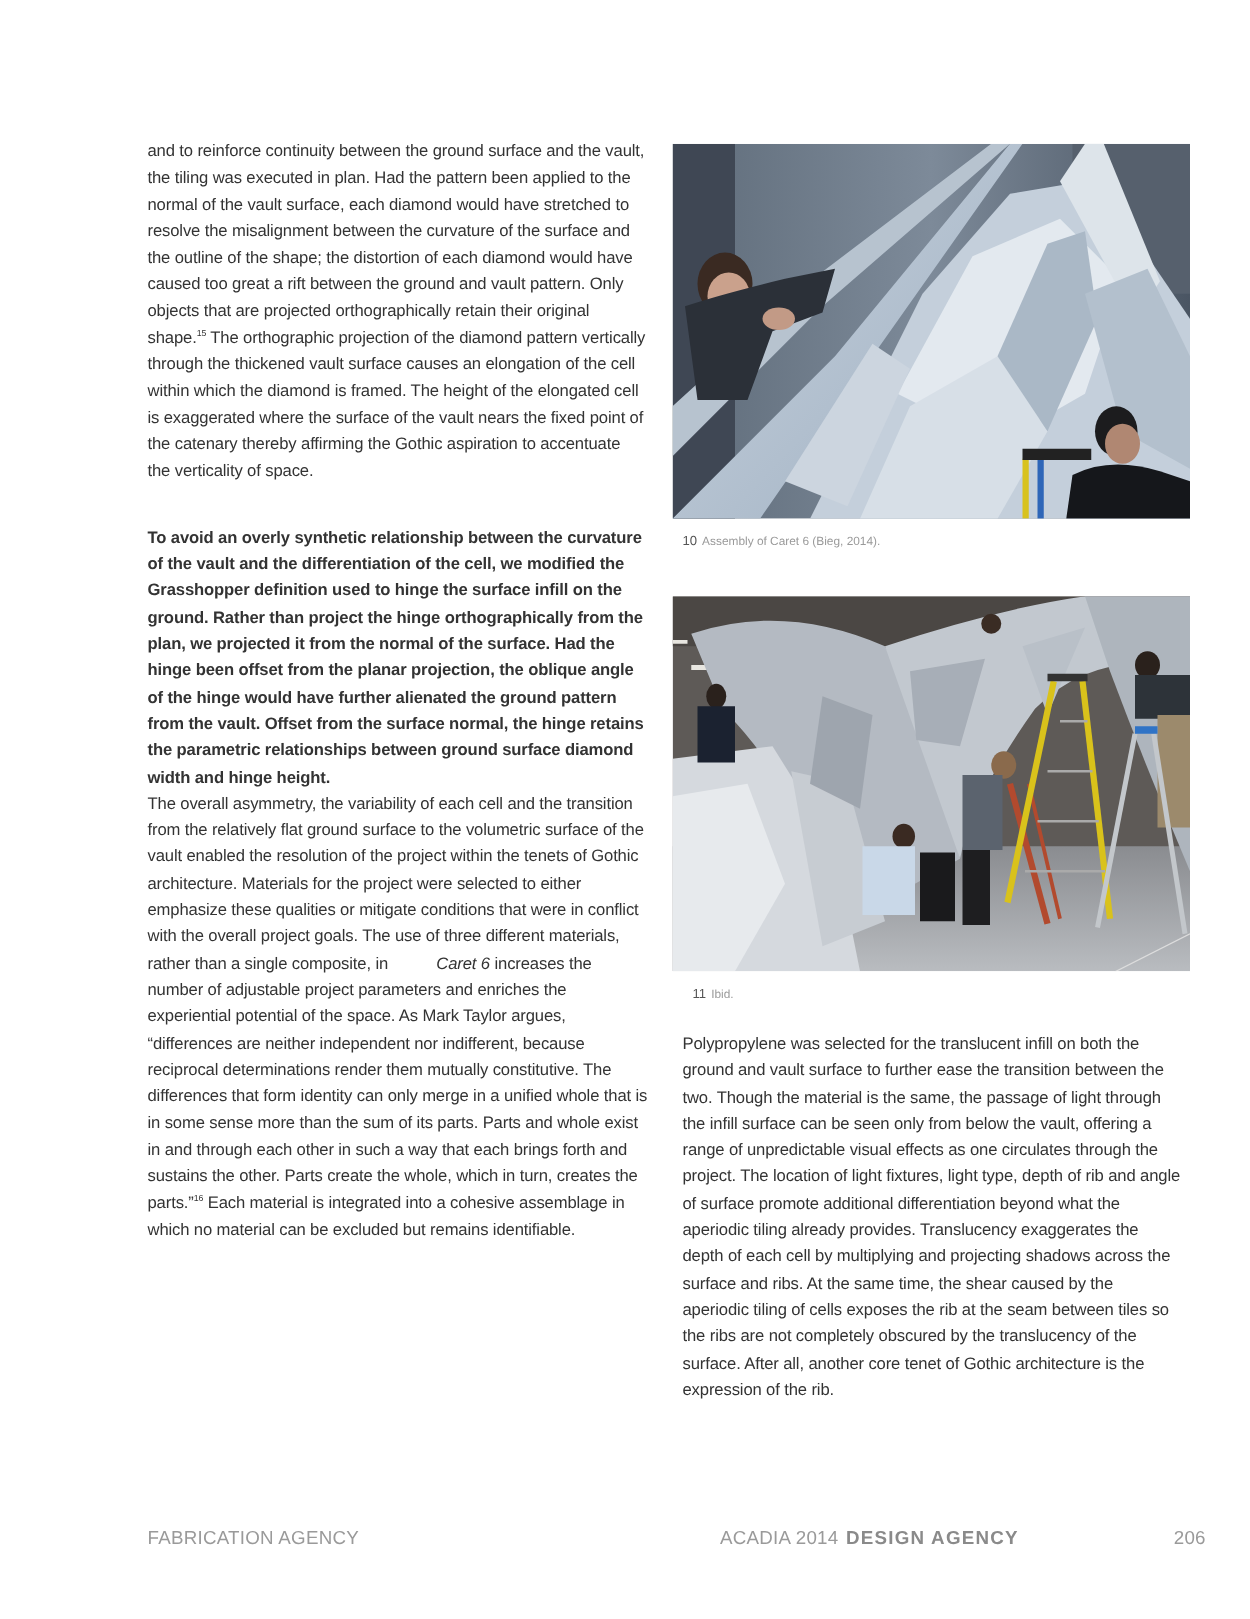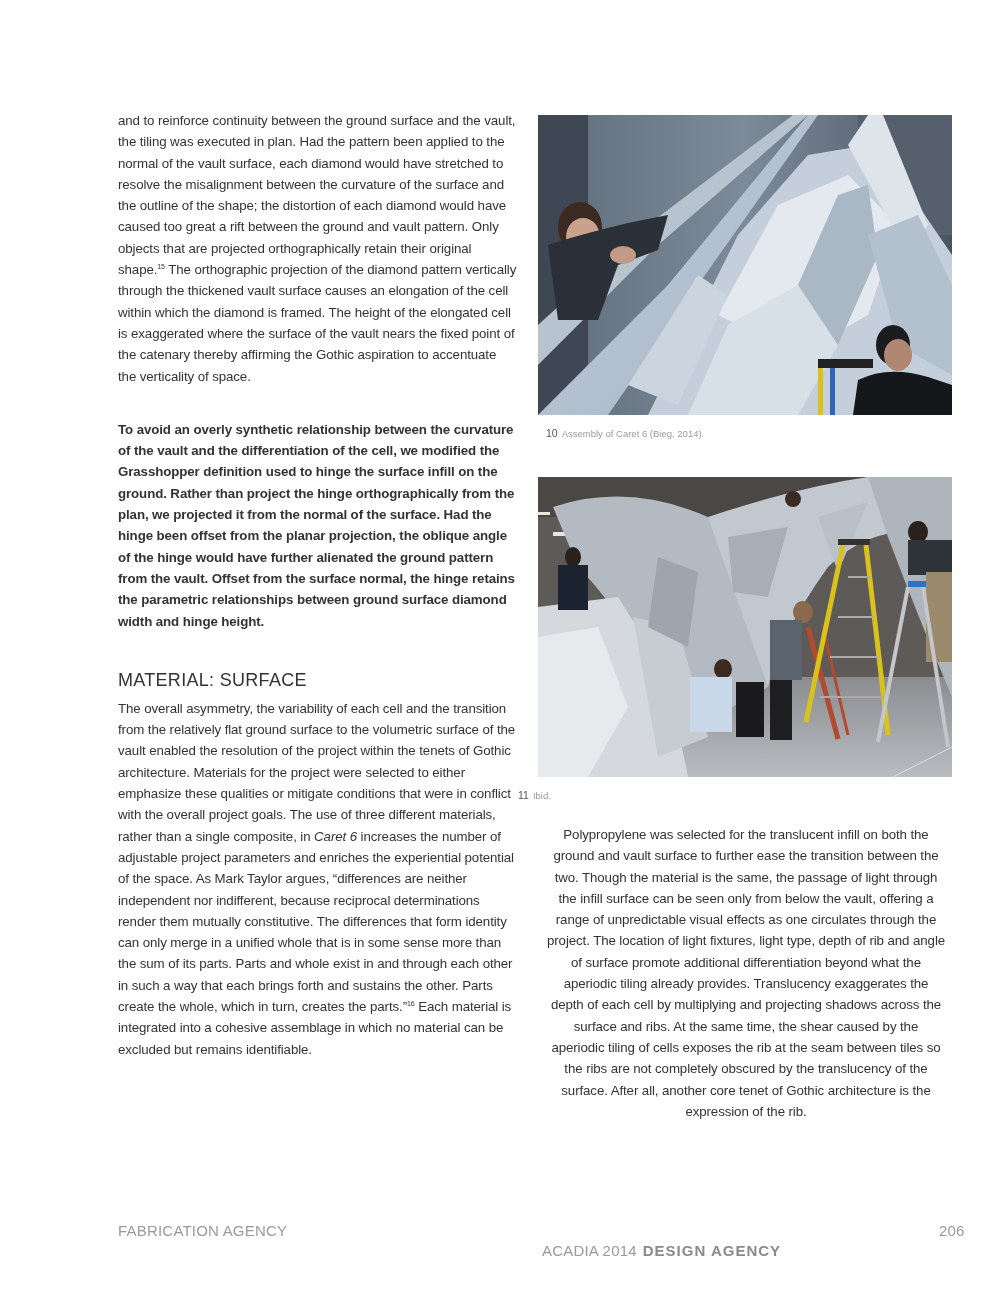--- a/index.html
+++ b/index.html
@@ -1,45 +1,44 @@
 <!DOCTYPE html>
 <html><head>
 <meta charset="utf-8">
 <style>
   html, body { margin: 0; padding: 0; background: #ffffff; }
   body { width: 1000px; height: 1295px; position: relative; overflow: hidden;
          font-family: "Liberation Sans", sans-serif; color: #333333; }
   .col { position: absolute; font-size: 13.3px; line-height: 21.3px; letter-spacing: -0.1px; }
   .left-col { left: 118px; top: 110px; width: 400px; }
-  .right-col { left: 546px; top: 824px; width: 400px; text-align: center; }
+  .right-col { left: 546px; top: 824px; width: 400px; }
   p { margin: 0; }
   .para2 { margin-top: 32px; font-weight: bold; }
   h2 { font-weight: normal; font-size: 18px; letter-spacing: 0.3px; margin: 36px 0 6px 0; color: #333; line-height: 24px; }
   sup { font-size: 7px; vertical-align: 5px; line-height: 0; }
-  em { font-style: italic; }
+  em { font-style: italic; margin-left: 35px; }
   .figure { position: absolute; overflow: hidden; }
   .fig10 { left: 538px; top: 115px; width: 414px; height: 300px; }
   .fig11 { left: 538px; top: 477px; width: 414px; height: 300px; }
   .caption { position: absolute; font-size: 9.5px; color: #9a9a9a; }
   .caption .num { color: #555; font-size: 10.5px; margin-right: 4px; }
   .cap10 { left: 546px; top: 427px; }
-  .cap11 { left: 518px; top: 789px; }
+  .cap11 { left: 554px; top: 789px; }
   .footer { position: absolute; top: 1222px; font-size: 15px; color: #9a9a9a; letter-spacing: 0.2px; }
   .footer-left { left: 118px; }
-  .footer-center { left: 542px; margin-top: 20px; }
+  .footer-center { left: 576px; }
   .footer-center .bold { font-weight: bold; color: #8a8a8a; letter-spacing: 1px; margin-left: 6px; }
   .footer-right { left: 939px; }
 </style>
 </head>
 <body>
 
 <div class="col left-col">
   <p><span>and to reinforce continuity between the ground surface and the vault, the tiling was executed in plan. Had the pattern been applied to the normal of the vault surface, each diamond would have stretched to resolve the misalignment between the curvature of the surface and the outline of the shape; the distortion of each diamond would have caused too great a rift between the ground and vault pattern. Only objects that are projected orthographically retain their original shape.</span><sup>15</sup><span> The orthographic projection of the diamond pattern vertically through the thickened vault surface causes an elongation of the cell within which the diamond is framed. The height of the elongated cell is exaggerated where the surface of the vault nears the fixed point of the catenary thereby affirming the Gothic aspiration to accentuate the verticality of space.</span></p>
   <p class="para2">To avoid an overly synthetic relationship between the curvature of the vault and the differentiation of the cell, we modified the Grasshopper definition used to hinge the surface infill on the ground. Rather than project the hinge orthographically from the plan, we projected it from the normal of the surface. Had the hinge been offset from the planar projection, the oblique angle of the hinge would have further alienated the ground pattern from the vault. Offset from the surface normal, the hinge retains the parametric relationships between ground surface diamond width and hinge height.</p>
-  <h2>MATERIAL: SURFACE</h2>
   <p><span>The overall asymmetry, the variability of each cell and the transition from the relatively flat ground surface to the volumetric surface of the vault enabled the resolution of the project within the tenets of Gothic architecture. Materials for the project were selected to either emphasize these qualities or mitigate conditions that were in conflict with the overall project goals. The use of three different materials, rather than a single composite, in </span><em>Caret 6</em><span> increases the number of adjustable project parameters and enriches the experiential potential of the space. As Mark Taylor argues, “differences are neither independent nor indifferent, because reciprocal determinations render them mutually constitutive. The differences that form identity can only merge in a unified whole that is in some sense more than the sum of its parts. Parts and whole exist in and through each other in such a way that each brings forth and sustains the other. Parts create the whole, which in turn, creates the parts.”</span><sup>16</sup><span> Each material is integrated into a cohesive assemblage in which no material can be excluded but remains identifiable.</span></p>
 </div>
 
 <div class="figure fig10">
   <svg width="414" height="300" viewBox="0 0 414 300">
     <defs>
       <linearGradient id="bg10" x1="0" y1="0" x2="1" y2="0">
         <stop offset="0" stop-color="#5f6c7a"></stop>
         <stop offset="0.5" stop-color="#7d8a99"></stop>
         <stop offset="1" stop-color="#4a5563"></stop>

